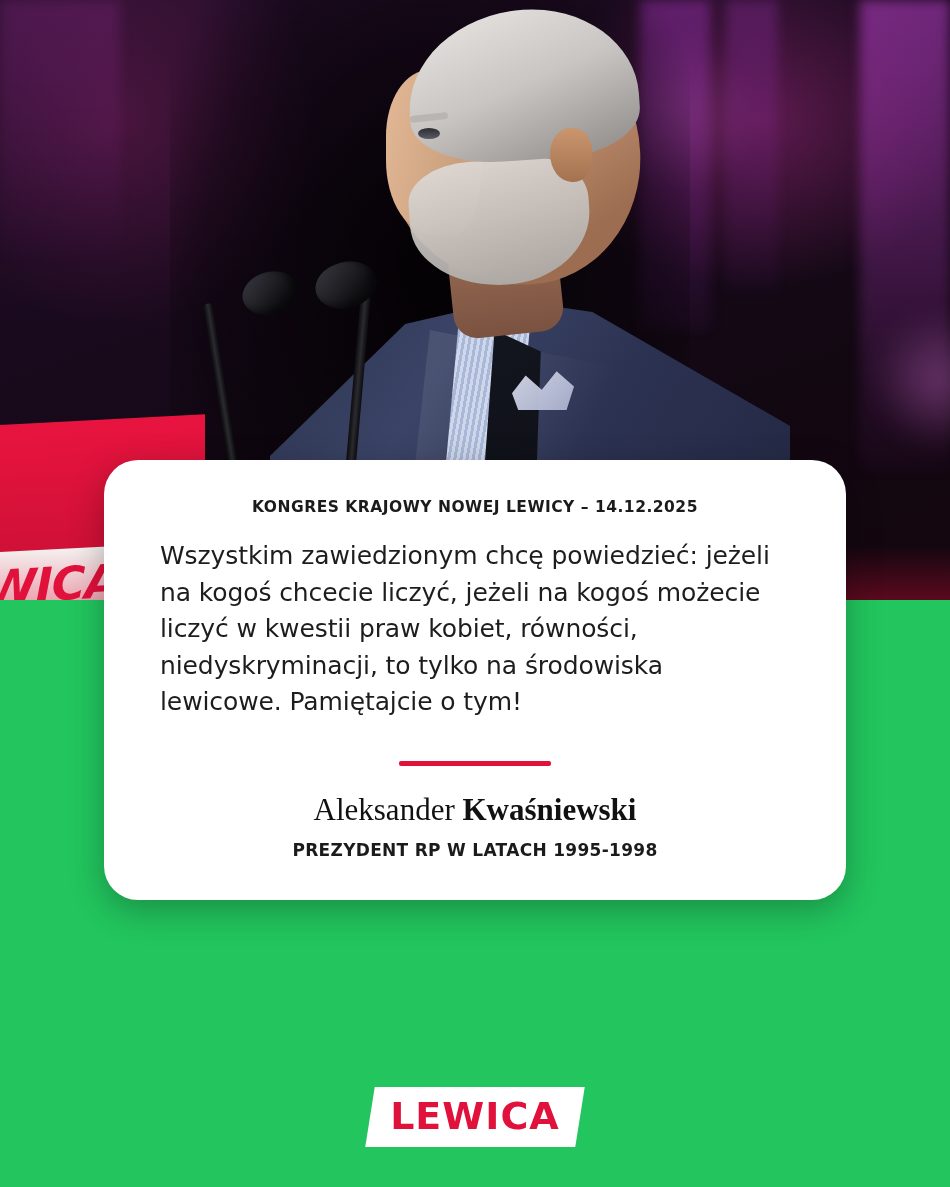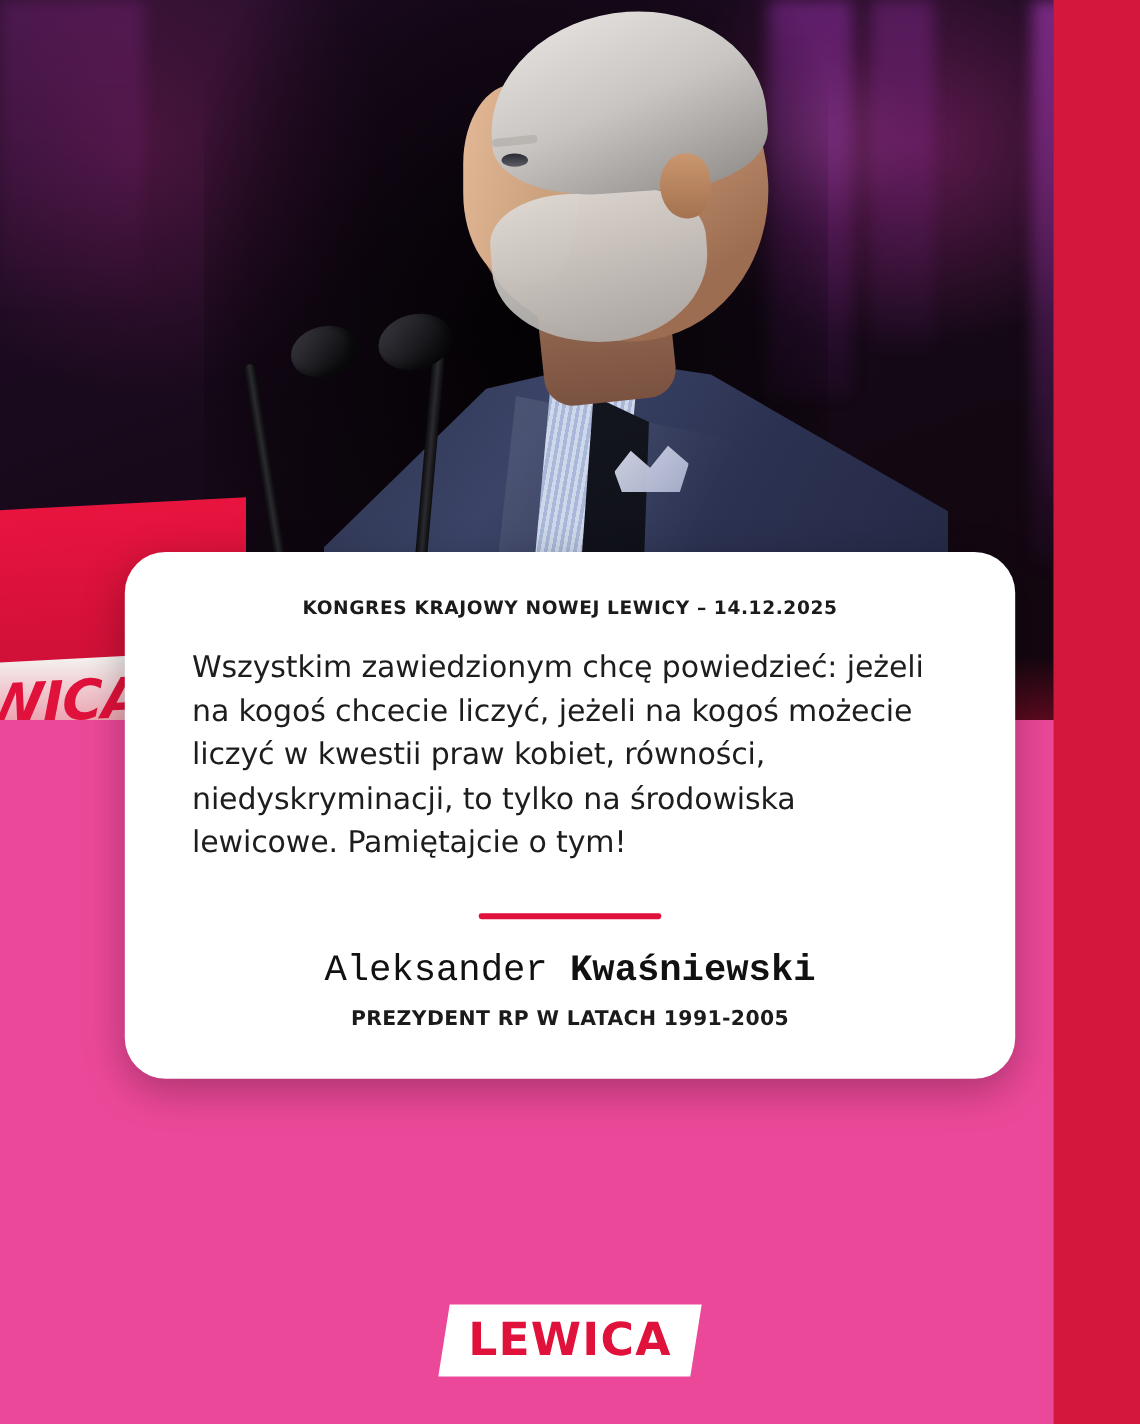--- a/index.html
+++ b/index.html
@@ -5,23 +5,23 @@
   * { box-sizing: border-box; margin: 0; padding: 0; }
   html, body {
     width: 950px;
     height: 1187px;
     overflow: hidden;
     font-family: "Liberation Sans", sans-serif;
     background: #d4183c;
   }
   #root {
     position: relative;
-    width: 878px;
+    width: 950px;
     height: 1187px;
-    background: #ec4899;
+    background: #22c55e;
     overflow: hidden;
     padding-left: 24px;
   }
 
   
   .photo {
     position: absolute;
     left: 0; top: 0;
     width: 950px;
     height: 600px;
@@ -214,21 +214,21 @@
     letter-spacing: -0.1px;
   }
   .rule {
     width: 152px; height: 5px;
     background: #e0113a;
     margin: 40px auto 26px auto;
     border-radius: 2px;
   }
   .author {
     text-align:center;
-    font-family: Liberation Mono, monospace;
+    font-family: Liberation Serif, serif;
     font-size: 31px;
     color: #111;
     font-weight: 400;
   }
   .author b { font-weight: 700; }
   .role {
     text-align:center;
     margin-top: 12px;
     font-family: "DejaVu Sans", sans-serif;
     font-weight: 700;
@@ -304,21 +304,21 @@
   <div class="card">
     <div class="kicker">KONGRES KRAJOWY NOWEJ LEWICY – 14.12.2025</div>
 
 
     <div class="body">Wszystkim zawiedzionym chcę powiedzieć: jeżeli na kogoś chcecie liczyć, jeżeli na kogoś możecie liczyć w kwestii praw kobiet, równości, niedyskryminacji, to tylko na środowiska lewicowe. Pamiętajcie o tym!</div>
 
     <div class="rule"></div>
 
     <div class="author"><span>Aleksander </span><b>Kwaśniewski</b></div>
 
-    <div class="role">PREZYDENT RP W LATACH 1991-2005</div>
+    <div class="role">PREZYDENT RP W LATACH 1995-1998</div>
   </div>
 
   <div class="footer">
     <div class="logo">
       <span>LEWICA</span>
     </div>
   </div>
 
 </div>
 

